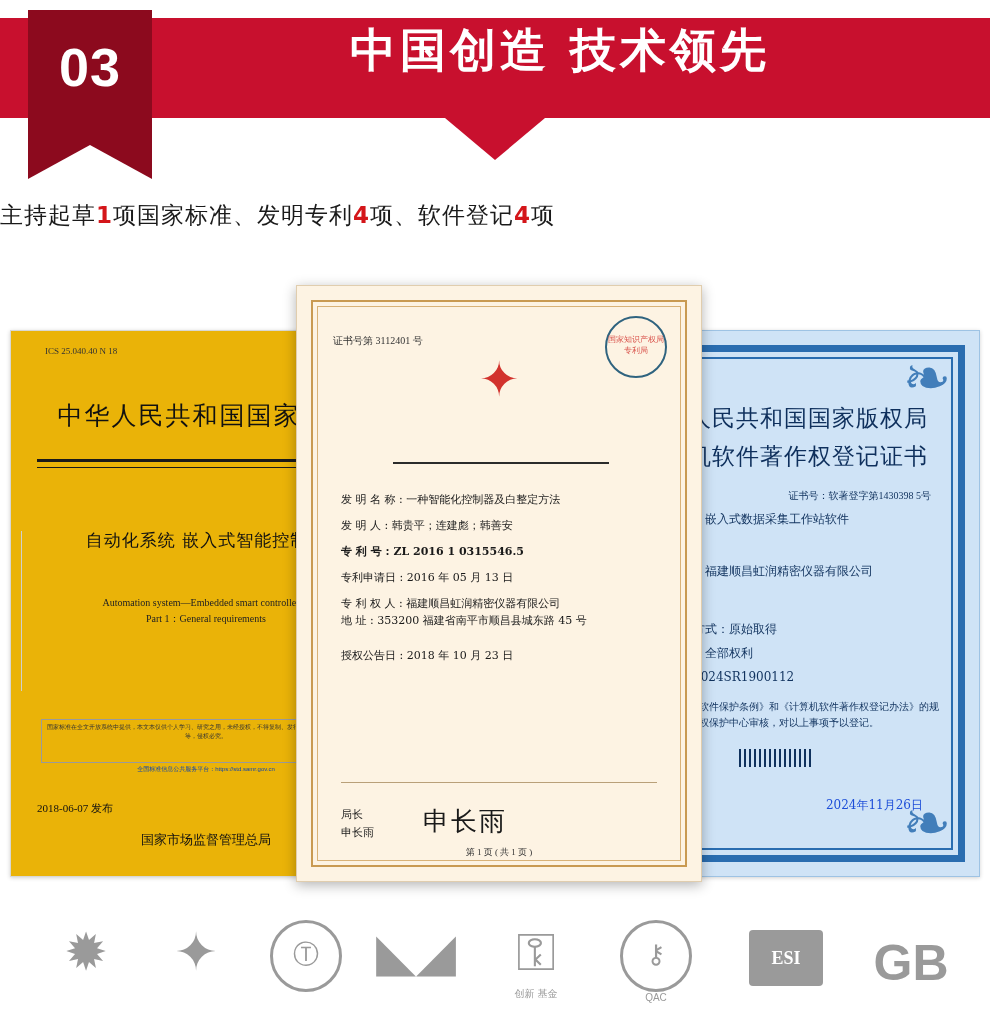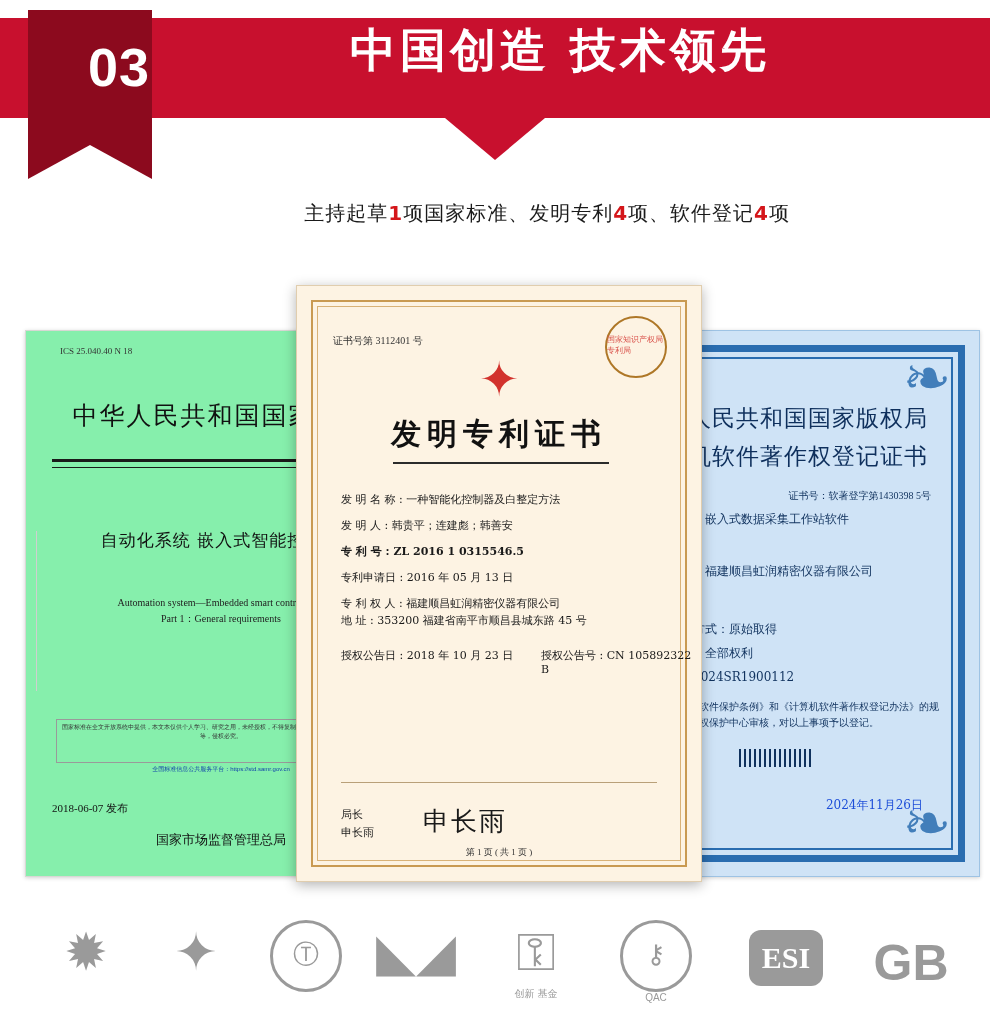--- a/index.html
+++ b/index.html
@@ -43,21 +43,20 @@
   .header-number {
     position: absolute;
     left: 0; top: 26px;
     width: 124px;
     text-align: center;
     color: #ffffff;
     font-size: 54px;
     font-weight: bold;
     letter-spacing: 1px;
     font-family: "Liberation Sans", sans-serif;
-    padding-left: 29px;
   }
   .header-title {
     position: absolute;
     left: 170px; top: 20px;
     width: 780px;
     text-align: center;
     color: #ffffff;
     font-size: 46px;
     font-weight: bold;
     letter-spacing: 4px;
@@ -71,47 +70,46 @@
     border-right: 50px solid transparent;
     border-top: 42px solid #c8102e;
     z-index: 3;
   }
 
   
   .subtitle {
     position: absolute;
     left: 0; top: 200px;
     width: 790px;
-    text-align: right;
-    font-size: 20px;
+    text-align: left;
+    font-size: 23px;
     color: #1a1a1a;
     letter-spacing: 1px;
     font-family: "DejaVu Sans", sans-serif;
   }
   .subtitle .hl { color: #d4161a; font-weight: bold; }
 
   
   .certs {
     position: absolute;
     left: 0; top: 330px;
     width: 990px;
     height: 560px;
   }
 
   
   .cert-standard {
     position: absolute;
     left: 10px; top: 0px;
     width: 390px;
     height: 545px;
-    background: #86efac;
+    background: #eab308;
     border: 1px solid #d8d8d4;
     box-shadow: 0 1px 4px rgba(0,0,0,.18);
     overflow: hidden;
-    margin-left: 15px;
   }
   .cs-ics {
     position: absolute; left: 34px; top: 14px;
     font-size: 9px; color: #333; line-height: 13px;
     font-family: "Liberation Serif", serif;
   }
   .cs-gbcircle {
     position: absolute; right: 28px; top: 16px;
     width: 52px; height: 52px; border-radius: 50%;
     background: #5a5a5a; color:#fff;
@@ -253,22 +251,22 @@
   .cp-frame::before {
     content:""; position:absolute; left:4px; top:4px; right:4px; bottom:4px;
     border:1px solid #d9b277;
   }
   .cp-certno {
     position:absolute; left:36px; top:48px; font-size:10px; color:#333;
     font-family:"Liberation Serif", serif;
   }
   .cp-seal-red {
     position:absolute; right:34px; top:30px; width:62px; height:62px;
-    border-radius:50%; border:2px solid #a16207; color:#d2322d;
-    font-size:8px; line-height:11px; text-align:left; padding-top:16px;
+    border-radius:50%; border:2px solid #0c4a6e; color:#d2322d;
+    font-size:8px; line-height:11px; text-align:center; padding-top:16px;
     box-sizing:border-box; opacity:.85;
     font-family:"DejaVu Sans", sans-serif;
   }
   .cp-logo {
     position:absolute; left:0; top:68px; width:404px; text-align:center;
     color:#d2322d; font-size:48px; line-height:52px;
   }
   .cp-title {
     position:absolute; left:0; top:128px; width:404px; text-align:center;
     font-size:30px; color:#111; letter-spacing:6px; font-weight:bold;
@@ -340,22 +338,22 @@
   .logo-6 { left: 730px; }
   .logo-7 { left: 855px; }
   .logo-circle {
     width: 66px; height: 66px; border-radius: 50%;
     border: 3px solid #9a9a9a; margin: 4px auto 0;
     font-size: 26px; line-height: 62px; color:#9a9a9a;
     font-family:"DejaVu Serif", serif;
   }
   .logo-esi {
     width: 74px; height: 56px; margin: 14px auto 0;
-    background:#9a9a9a; color:#fff; border-radius:12px;
-    font-size: 30px; font-weight:bold; line-height:56px;
+    background:#9a9a9a; color:#fff; border-radius:4px;
+    font-size: 18px; font-weight:bold; line-height:56px;
     font-family:"Liberation Serif", serif;
   }
   .logo-gb {
     margin-top: 18px; font-size: 50px; font-weight: bold; color:#9a9a9a;
     font-family:"Liberation Sans", sans-serif;
   }
 </style>
 </head>
 <body>
 
@@ -412,30 +410,28 @@
     <div class="cc-barcode"></div>
     <div class="cc-date">2024年11月26日</div>
   </div>
 
   <div class="cert-patent">
     <div class="cp-frame"></div>
     <div class="cp-certno">证书号第 3112401 号</div>
     <div class="cp-seal-red">国家知识产权局
 专利局</div>
     <div class="cp-logo">✦</div>
-    <div class="cp-title">发明专利证书</div>
     <div class="cp-underline"></div>
     <div class="cp-field cp-f1">发 明 名 称 : 一种智能化控制器及白整定方法</div>
     <div class="cp-field cp-f2">发 明 人 : 韩贵平；连建彪；韩善安</div>
     <div class="cp-field cp-f3">专 利 号 : ZL 2016 1 0315546.5</div>
     <div class="cp-field cp-f4">专利申请日 : 2016 年 05 月 13 日</div>
     <div class="cp-field cp-f5">专 利 权 人 : 福建顺昌虹润精密仪器有限公司</div>
     <div class="cp-field cp-f6">地             址 : 353200 福建省南平市顺昌县城东路 45 号</div>
     <div class="cp-field cp-f7">授权公告日 : 2018 年 10 月 23 日</div>
-    <div class="cp-field cp-f7b">授权公告号 : CN 105892322 B</div>
     <div class="cp-sepline"></div>
     <div class="cp-ju">
       <span>局长</span><br>
       <span>申长雨</span>
     </div>
     <div class="cp-sign">申长雨</div>
     <div class="cp-page">第 1 页 ( 共 1 页 )</div>
   </div>
 
 </div>

